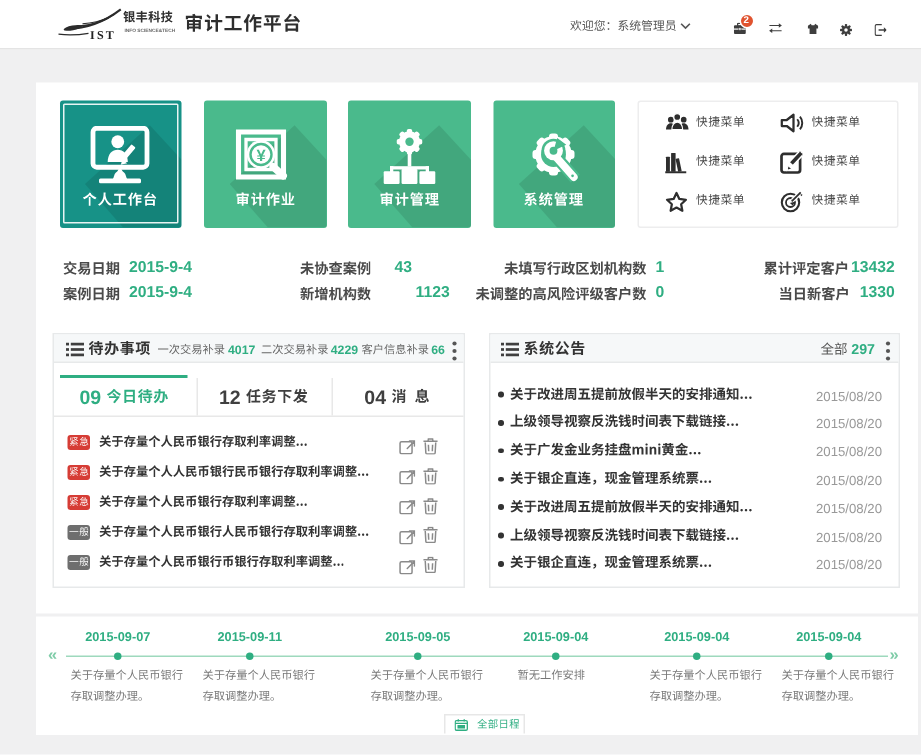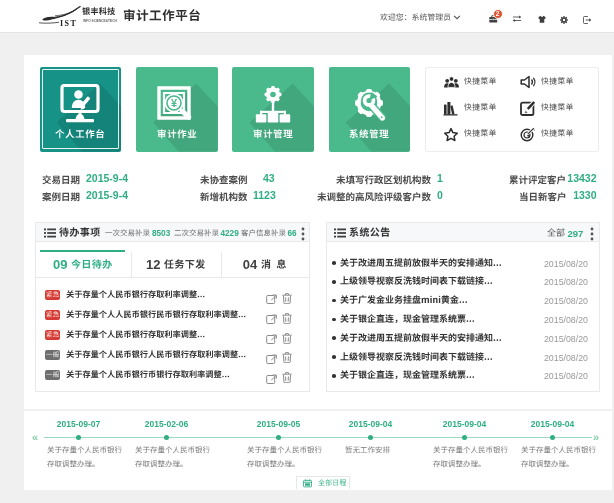--- a/index.html
+++ b/index.html
@@ -516,21 +516,21 @@
 <div class="a lat" style="left:263px;top:172.2px;font-size:10.5px;font-weight:bold;color:#2fae82">43</div>
 <div class="a" style="left:47px;top:189px;width:200px;text-align:right"><span style="display:inline-block"><svg class="zh " width="47.5" height="10.9" style="width:47.5px;height:10.9px" viewBox="0 0 47.5 10.9">
         <g fill="#4a4a4a" transform="translate(0,8.36) scale(0.0950,-0.0950)">
           <use href="#g39" x="0"></use>
           <use href="#g40" x="100"></use>
           <use href="#g41" x="200"></use>
           <use href="#g42" x="300"></use>
           <use href="#g43" x="400"></use>
         </g>
       </svg></span></div>
-<div class="a lat" style="left:253px;top:189.2px;font-size:10.5px;font-weight:bold;color:#2fae82">1123</div>
+<div class="a lat" style="left:277px;top:189.2px;font-size:10.5px;font-weight:bold;color:#2fae82">1123</div>
 <div class="a" style="left:230.5px;top:172px;width:200px;text-align:right"><span style="display:inline-block"><svg class="zh " width="95.0" height="10.9" style="width:95.0px;height:10.9px" viewBox="0 0 95.0 10.9">
         <g fill="#4a4a4a" transform="translate(0,8.36) scale(0.0950,-0.0950)">
           <use href="#g36" x="0"></use>
           <use href="#g44" x="100"></use>
           <use href="#g45" x="200"></use>
           <use href="#g46" x="300"></use>
           <use href="#g47" x="400"></use>
           <use href="#g48" x="500"></use>
           <use href="#g49" x="600"></use>
           <use href="#g41" x="700"></use>
@@ -604,21 +604,21 @@
       <g fill="#666" transform="translate(0,6.60) scale(0.0750,-0.0750)">
         <use href="#g67" x="0"></use>
         <use href="#g68" x="100"></use>
         <use href="#g69" x="200"></use>
         <use href="#g70" x="300"></use>
         <use href="#g71" x="400"></use>
         <use href="#g72" x="500"></use>
       </g>
     </svg>
   </div>
-<div class="a lat" style="left:152px;top:229px;font-size:8.2px;font-weight:bold;color:#2fae82">8503</div>
+<div class="a lat" style="left:152px;top:229px;font-size:8.2px;font-weight:bold;color:#2fae82">4017</div>
 <div class="a" style="left:173.5px;top:228.8px">
     <svg class="zh " width="45.0" height="8.6" style="width:45.0px;height:8.6px" viewBox="0 0 45.0 8.6">
       <g fill="#666" transform="translate(0,6.60) scale(0.0750,-0.0750)">
         <use href="#g73" x="0"></use>
         <use href="#g68" x="100"></use>
         <use href="#g69" x="200"></use>
         <use href="#g70" x="300"></use>
         <use href="#g71" x="400"></use>
         <use href="#g72" x="500"></use>
       </g>
@@ -1158,21 +1158,21 @@
     </svg>
   </div>
 <div class="a lat" style="left:528px;top:371.3px;width:60px;text-align:right;font-size:8.8px;color:#999">2015/08/20</div>
 <div class="a" style="left:24px;top:409px;width:588px;height:2px;background:#f0f0f1"></div>
 <div class="a lat" style="left:32px;top:430.5px;font-size:11px;font-weight:bold;color:#7fcca8">«</div>
 <div class="a lat" style="left:593px;top:430.5px;font-size:11px;font-weight:bold;color:#7fcca8">»</div>
 <div class="a" style="left:44px;top:436.5px;width:548px;height:1px;background:#9ed9bd"></div>
 <div class="a" style="left:76px;top:434.5px;width:5px;height:5px;border-radius:50%;background:#2fae82"></div>
 <div class="a lat" style="left:38.5px;top:419px;width:80px;text-align:center;font-size:8.5px;font-weight:bold;color:#2fae82">2015-09-07</div>
 <div class="a" style="left:164px;top:434.5px;width:5px;height:5px;border-radius:50%;background:#2fae82"></div>
-<div class="a lat" style="left:126.5px;top:419px;width:80px;text-align:center;font-size:8.5px;font-weight:bold;color:#2fae82">2015-02-06</div>
+<div class="a lat" style="left:126.5px;top:419px;width:80px;text-align:center;font-size:8.5px;font-weight:bold;color:#2fae82">2015-09-11</div>
 <div class="a" style="left:276px;top:434.5px;width:5px;height:5px;border-radius:50%;background:#2fae82"></div>
 <div class="a lat" style="left:238.5px;top:419px;width:80px;text-align:center;font-size:8.5px;font-weight:bold;color:#2fae82">2015-09-05</div>
 <div class="a" style="left:368px;top:434.5px;width:5px;height:5px;border-radius:50%;background:#2fae82"></div>
 <div class="a lat" style="left:330.5px;top:419px;width:80px;text-align:center;font-size:8.5px;font-weight:bold;color:#2fae82">2015-09-04</div>
 <div class="a" style="left:462px;top:434.5px;width:5px;height:5px;border-radius:50%;background:#2fae82"></div>
 <div class="a lat" style="left:424.5px;top:419px;width:80px;text-align:center;font-size:8.5px;font-weight:bold;color:#2fae82">2015-09-04</div>
 <div class="a" style="left:550px;top:434.5px;width:5px;height:5px;border-radius:50%;background:#2fae82"></div>
 <div class="a lat" style="left:512.5px;top:419px;width:80px;text-align:center;font-size:8.5px;font-weight:bold;color:#2fae82">2015-09-04</div>
 <div class="a" style="left:47px;top:446px">
     <svg class="zh " width="75.0" height="8.6" style="width:75.0px;height:8.6px" viewBox="0 0 75.0 8.6">

